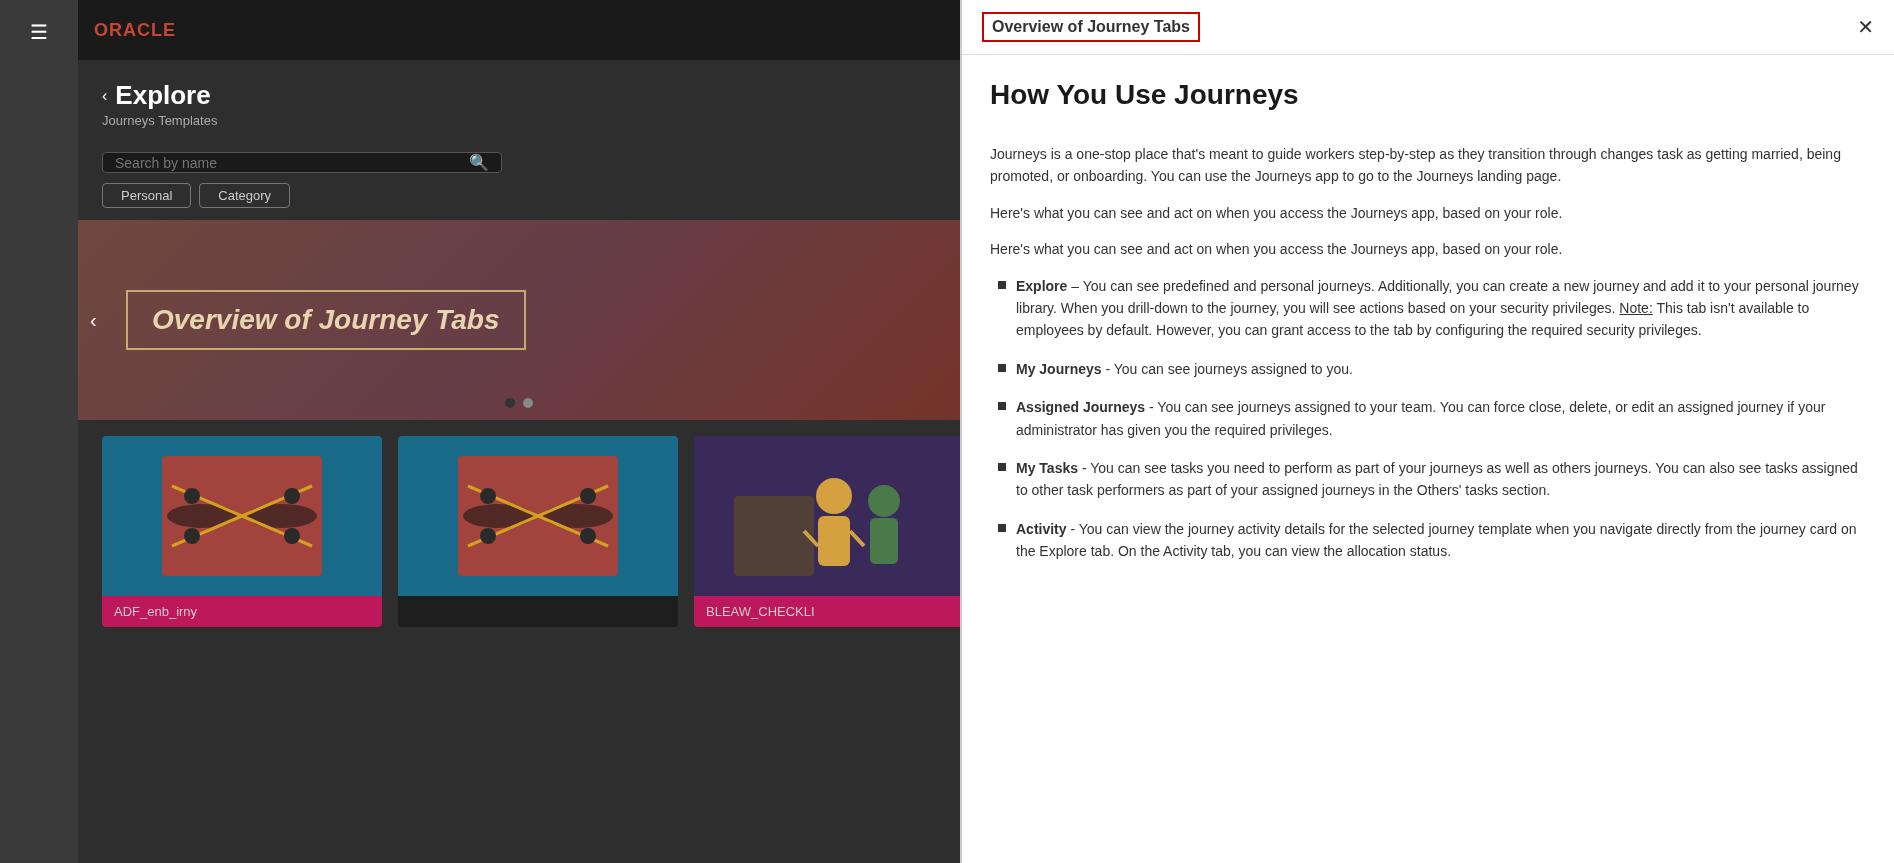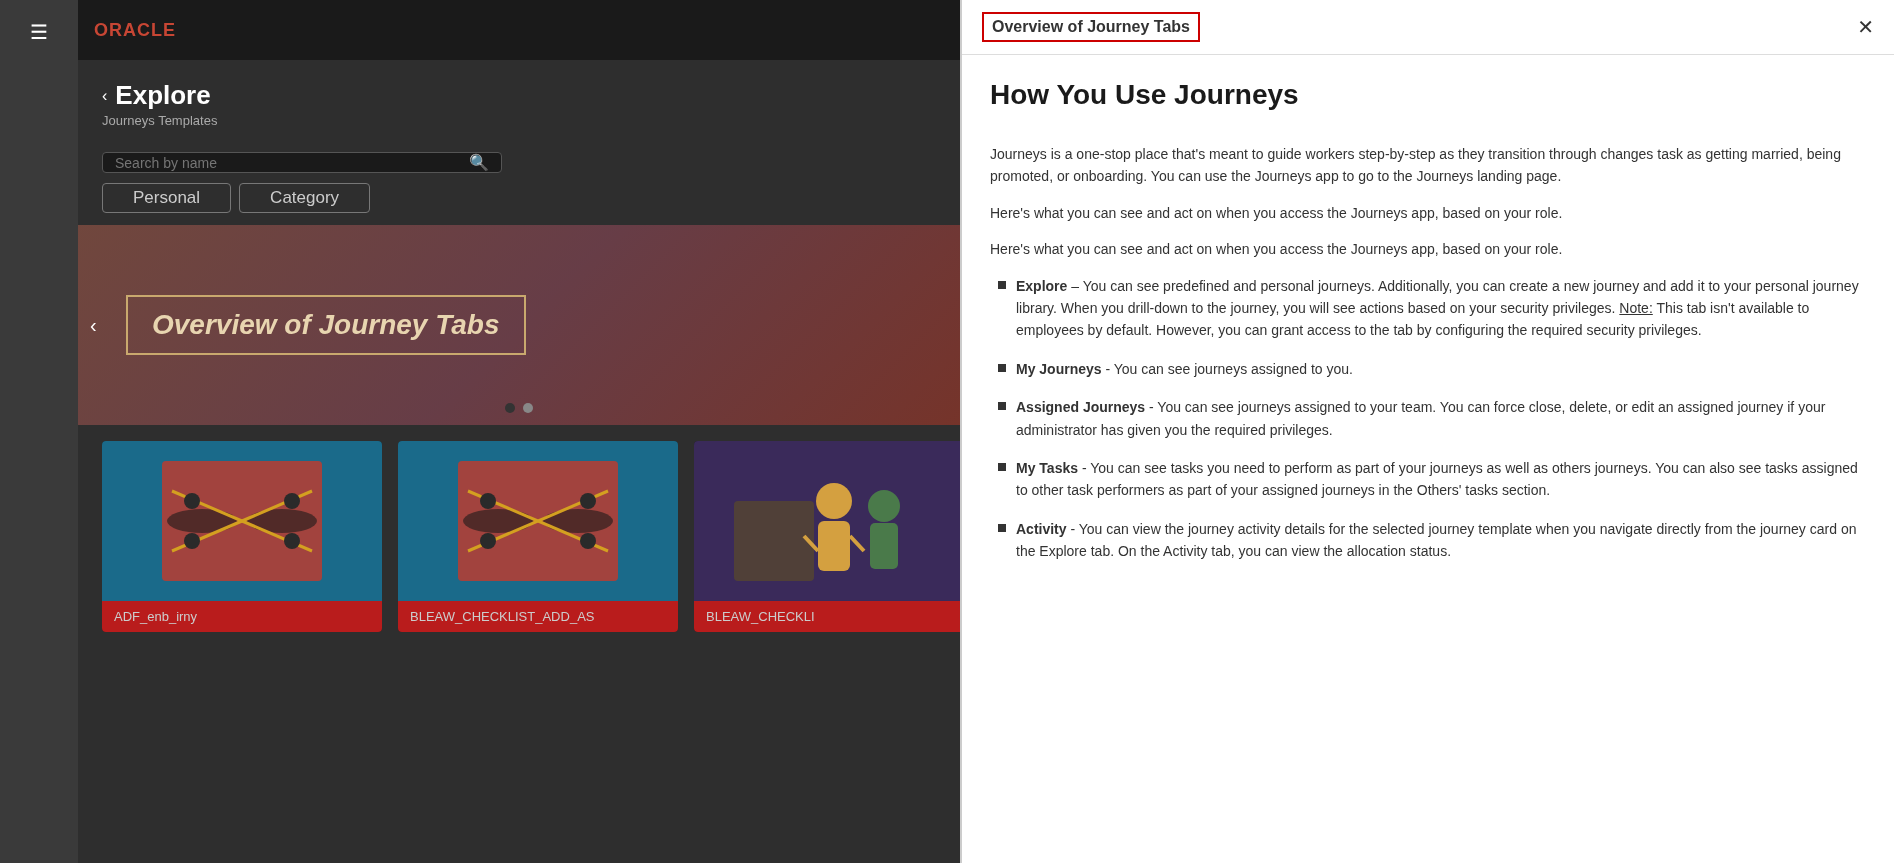--- a/index.html
+++ b/index.html
@@ -104,23 +104,23 @@
     }
     .filter-buttons {
       display: flex;
       gap: 8px;
       margin-top: 10px;
     }
     .filter-btn {
       background: transparent;
       border: 1px solid #777;
       color: #ccc;
-      padding: 4px 30px;
+      padding: 4px 18px;
       border-radius: 4px;
-      font-size: 17px;
+      font-size: 13px;
       cursor: pointer;
     }
 
     
     .banner {
       width: 100%;
       height: 200px;
       background: #7a2a2a;
       position: relative;
       display: flex;
@@ -190,21 +190,21 @@
     .card-image {
       width: 100%;
       height: 160px;
       overflow: hidden;
       position: relative;
     }
     .card-label {
       padding: 8px 12px;
       color: #ccc;
       font-size: 13px;
-      background: #b91c1c;
+      background: #be185d;
     }
 
     
     .right-panel {
       position: absolute;
       right: 0; top: 0;
       width: 934px;
       height: 863px;
       background: white;
       border-left: 2px solid #ccc;
@@ -349,21 +349,20 @@
           <ellipse cx="100" cy="80" rx="35" ry="12" fill="#1a1a1a" opacity="0.6"></ellipse>
           <ellipse cx="180" cy="80" rx="35" ry="12" fill="#1a1a1a" opacity="0.6"></ellipse>
           <line x1="70" y1="50" x2="210" y2="110" stroke="#d4a020" stroke-width="3"></line>
           <line x1="70" y1="110" x2="210" y2="50" stroke="#d4a020" stroke-width="3"></line>
           <circle cx="90" cy="60" r="8" fill="#2a2a2a"></circle>
           <circle cx="190" cy="60" r="8" fill="#2a2a2a"></circle>
           <circle cx="90" cy="100" r="8" fill="#2a2a2a"></circle>
           <circle cx="190" cy="100" r="8" fill="#2a2a2a"></circle>
         </svg>
       </div>
-      <div class="card-label">BLEAW_CHECKLIST_ADD_AS</div>
     </div>
 
     <div class="card">
       <div class="card-image">
         <svg width="280" height="160" viewBox="0 0 280 160">
           <rect width="280" height="160" fill="#3a2a5a"></rect>
           <rect x="40" y="60" width="80" height="80" rx="4" fill="#5a4a2a" opacity="0.7"></rect>
 
           <circle cx="140" cy="60" r="18" fill="#d4a040"></circle>
           <rect x="124" y="80" width="32" height="50" rx="6" fill="#d4a040"></rect>

